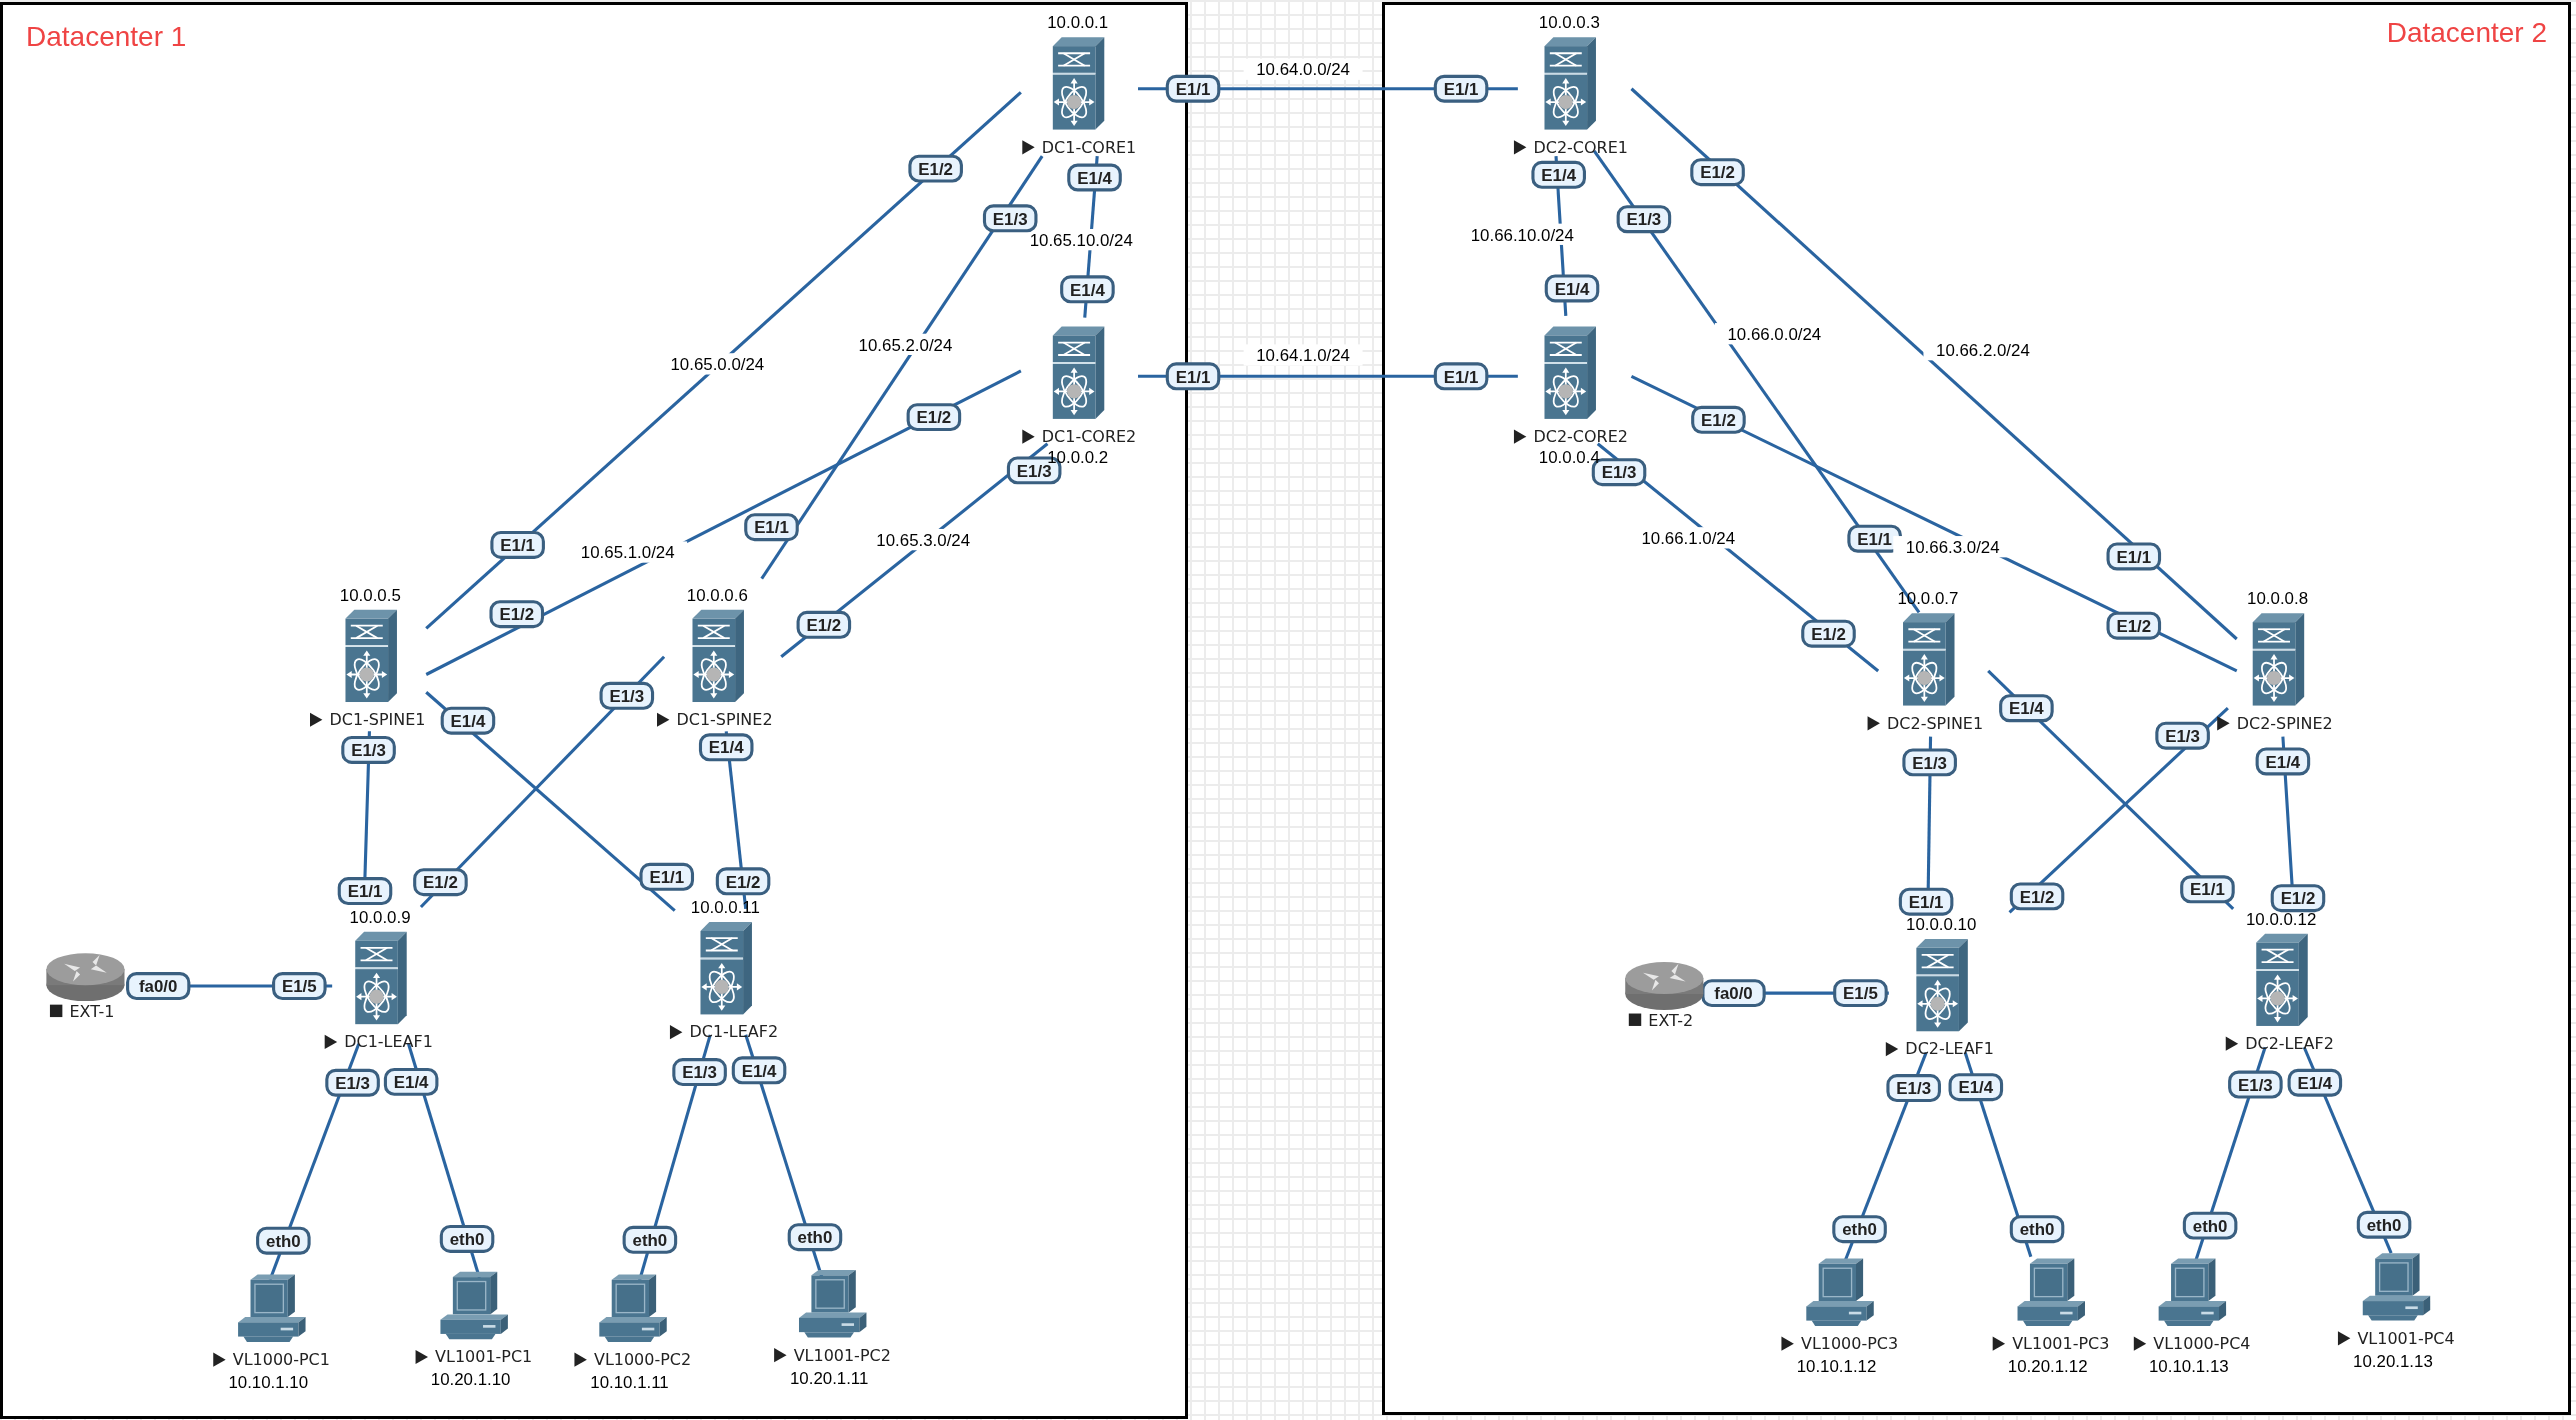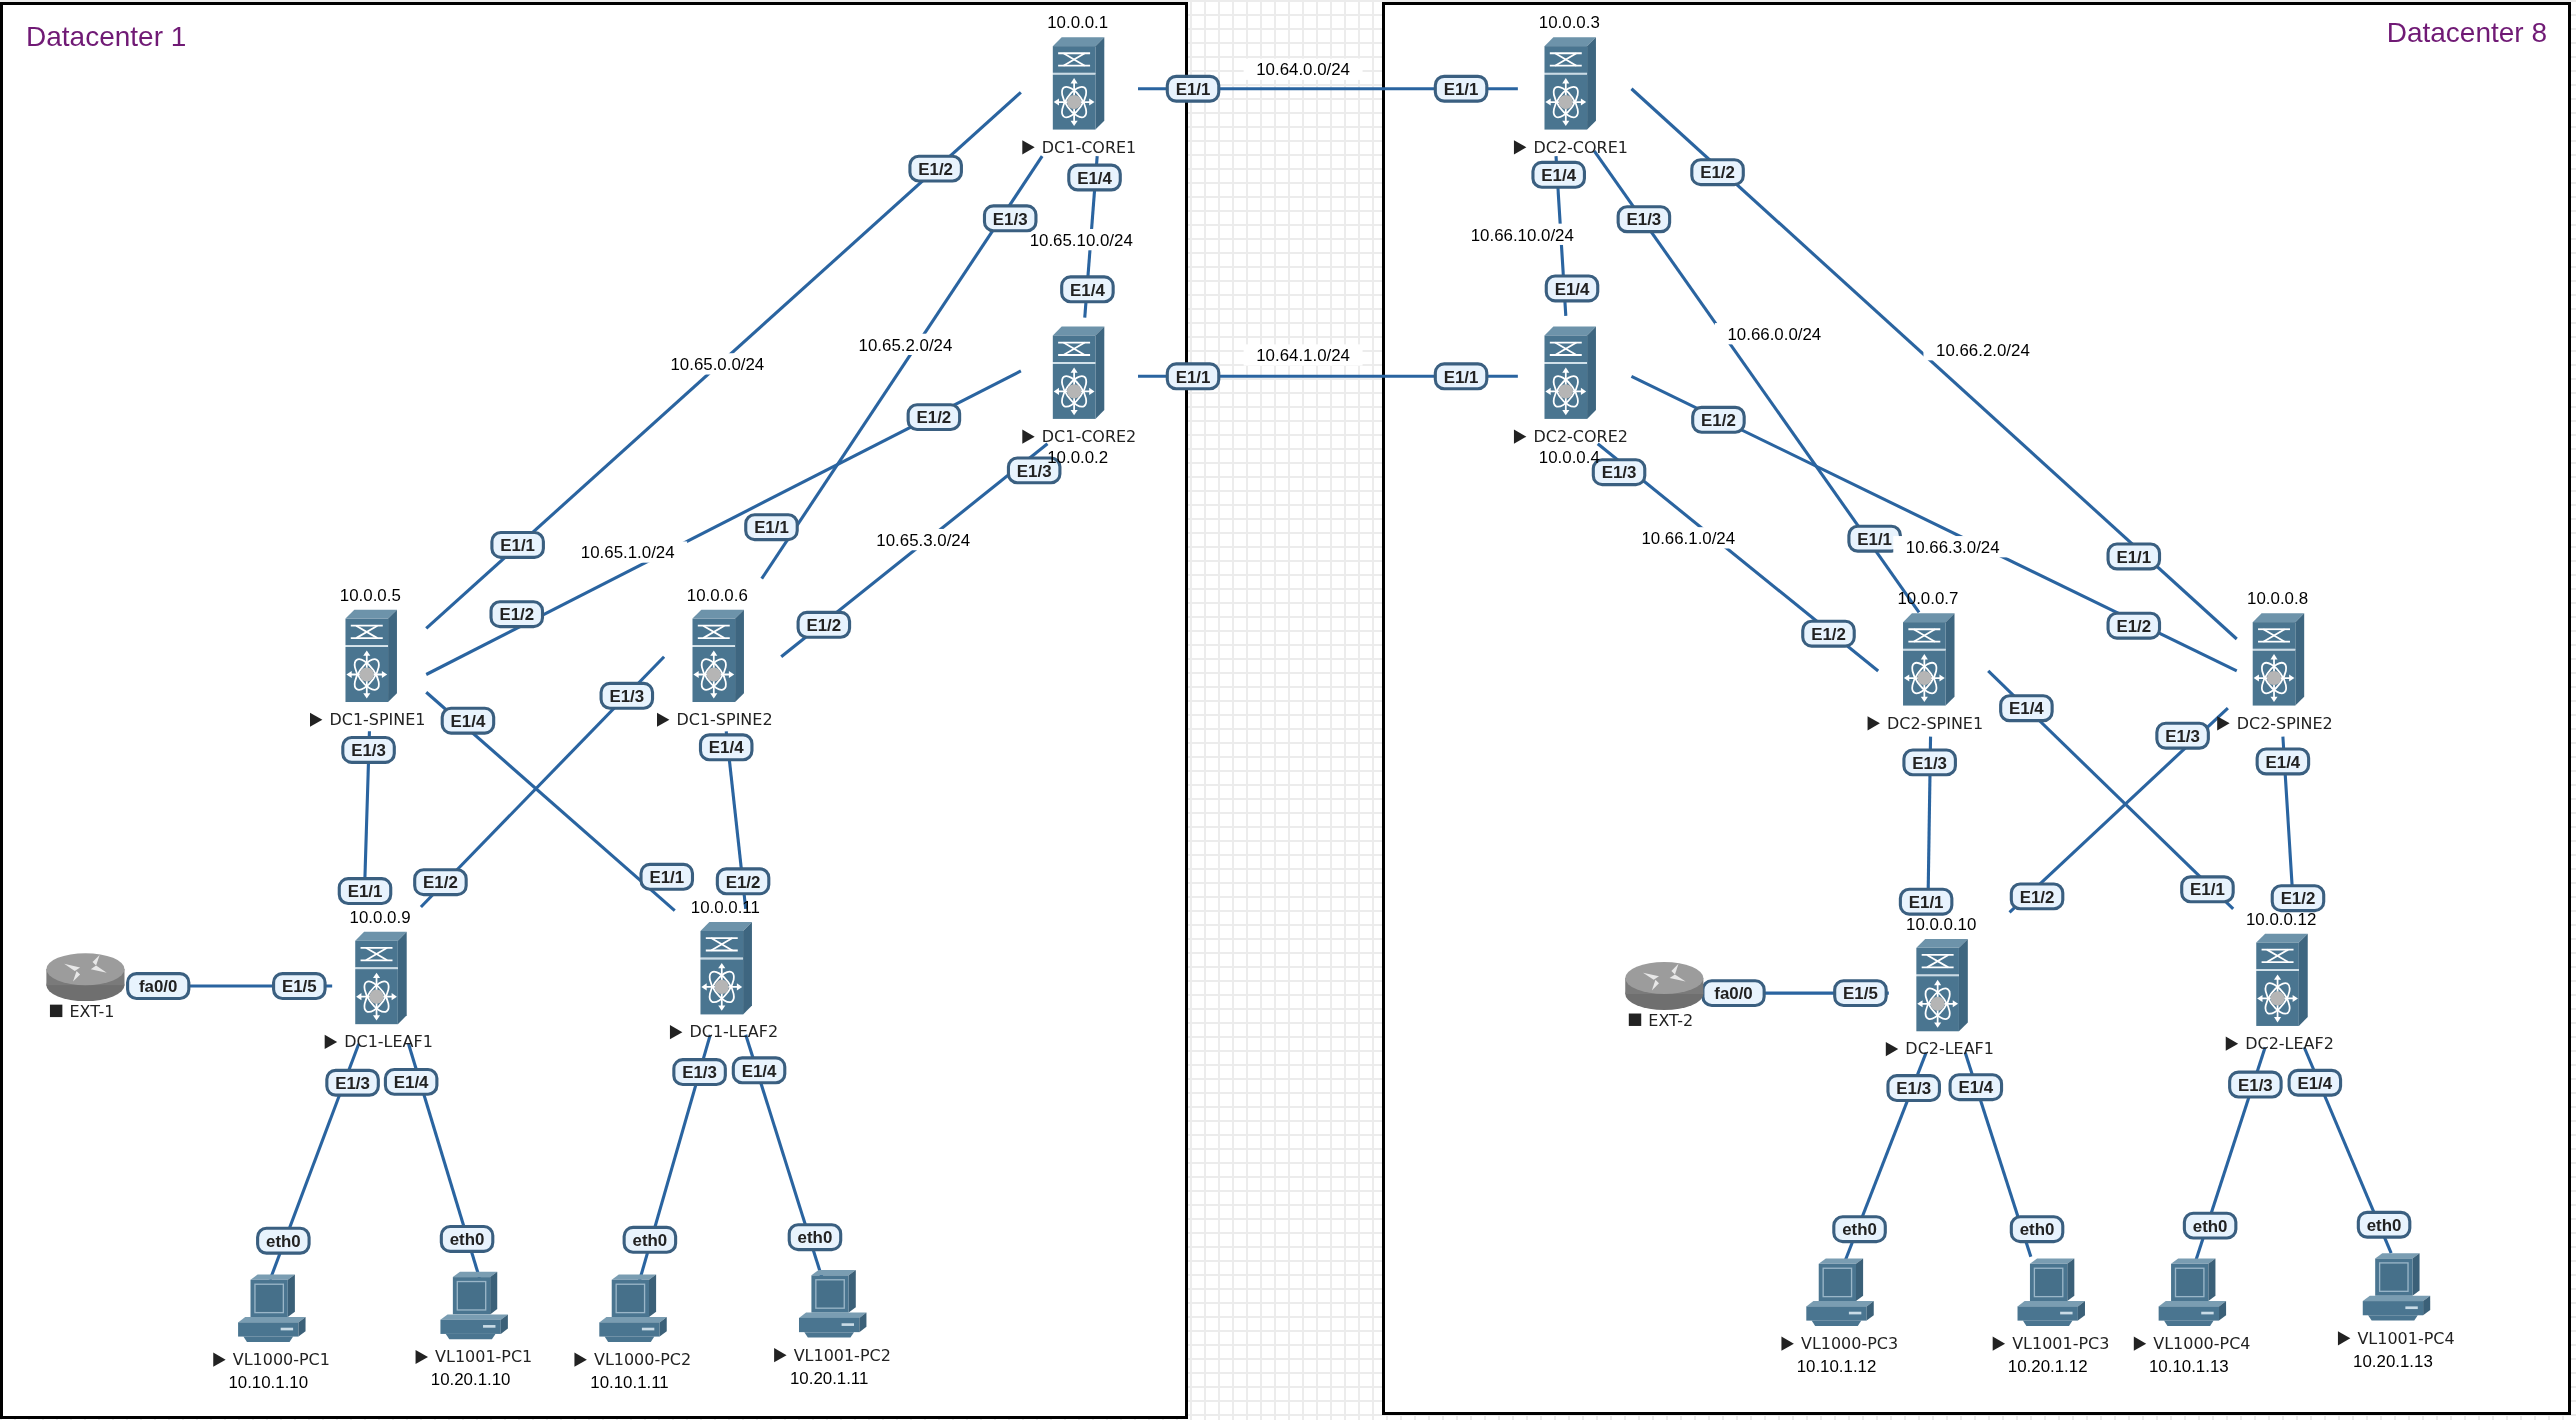--- a/index.html
+++ b/index.html
@@ -10,41 +10,41 @@
       linear-gradient(to right, #ececec 1.8px, transparent 1.8px),
       linear-gradient(to bottom, #ececec 1.8px, transparent 1.8px);
     background-size: 14px 14px;
     font-family: "Liberation Sans", sans-serif;
   }
   .dc-box {
     position: absolute; background: #ffffff; border: 3.6px solid #000; box-sizing: border-box;
   }
   #dc1 { left: 0px; top: 1.8px; width: 1188px; height: 1417px; }
   #dc2 { left: 1382px; top: 1.8px; width: 1189px; height: 1413px; }
-  .dc-title { position: absolute; font-size: 28px; color: #701a75; }
+  .dc-title { position: absolute; font-size: 28px; color: #ef4444; }
   #dc1 .dc-title { left: 23px; top: 16px; }
   #dc2 .dc-title { right: 21px; top: 12.4px; }
   svg#topology { position: absolute; left: 0; top: 0; width: 2576px; height: 1420px; }
   .link { stroke: #2a64a0; stroke-width: 3.5; fill: none; }
   .subnet-bg { fill: #ffffff; }
   .subnet { font-size: 19px; fill: #000; font-family: "Liberation Sans", sans-serif; text-anchor: middle; }
   .port-box { fill: #e8f3fd; stroke: #3a5f80; stroke-width: 3.5; }
   .port-text { font-size: 19px; font-weight: bold; fill: #222; font-family: "Liberation Sans", sans-serif; text-anchor: middle; }
   .ip-text { font-size: 19px; fill: #000; font-family: "Liberation Sans", sans-serif; text-anchor: middle; }
   .name-text { font-size: 18px; fill: #222; font-family: "DejaVu Sans", sans-serif; text-anchor: start; }
   .marker { fill: #222; }
 </style>
 </head>
 <body>
 
 <div class="dc-box" id="dc1">
   <div class="dc-title">Datacenter 1</div>
 </div>
 <div class="dc-box" id="dc2">
-  <div class="dc-title">Datacenter 8</div>
+  <div class="dc-title">Datacenter 2</div>
 </div>
 
 <svg id="topology" xmlns="http://www.w3.org/2000/svg" viewBox="0 0 2902 1600" width="2576" height="1420">
   <defs>
     <g id="sym-switch">
 
       <polygon points="-28,-44 -18,-54 30,-54 20,-44" fill="#6d93aa"></polygon>
       <polygon points="20,-44 30,-54 30,40 20,50" fill="#3e6680"></polygon>
       <rect x="-28" y="-44" width="48" height="30" fill="#4a7590"></rect>
       <rect x="-28" y="-12" width="48" height="62" fill="#4a7590"></rect>

